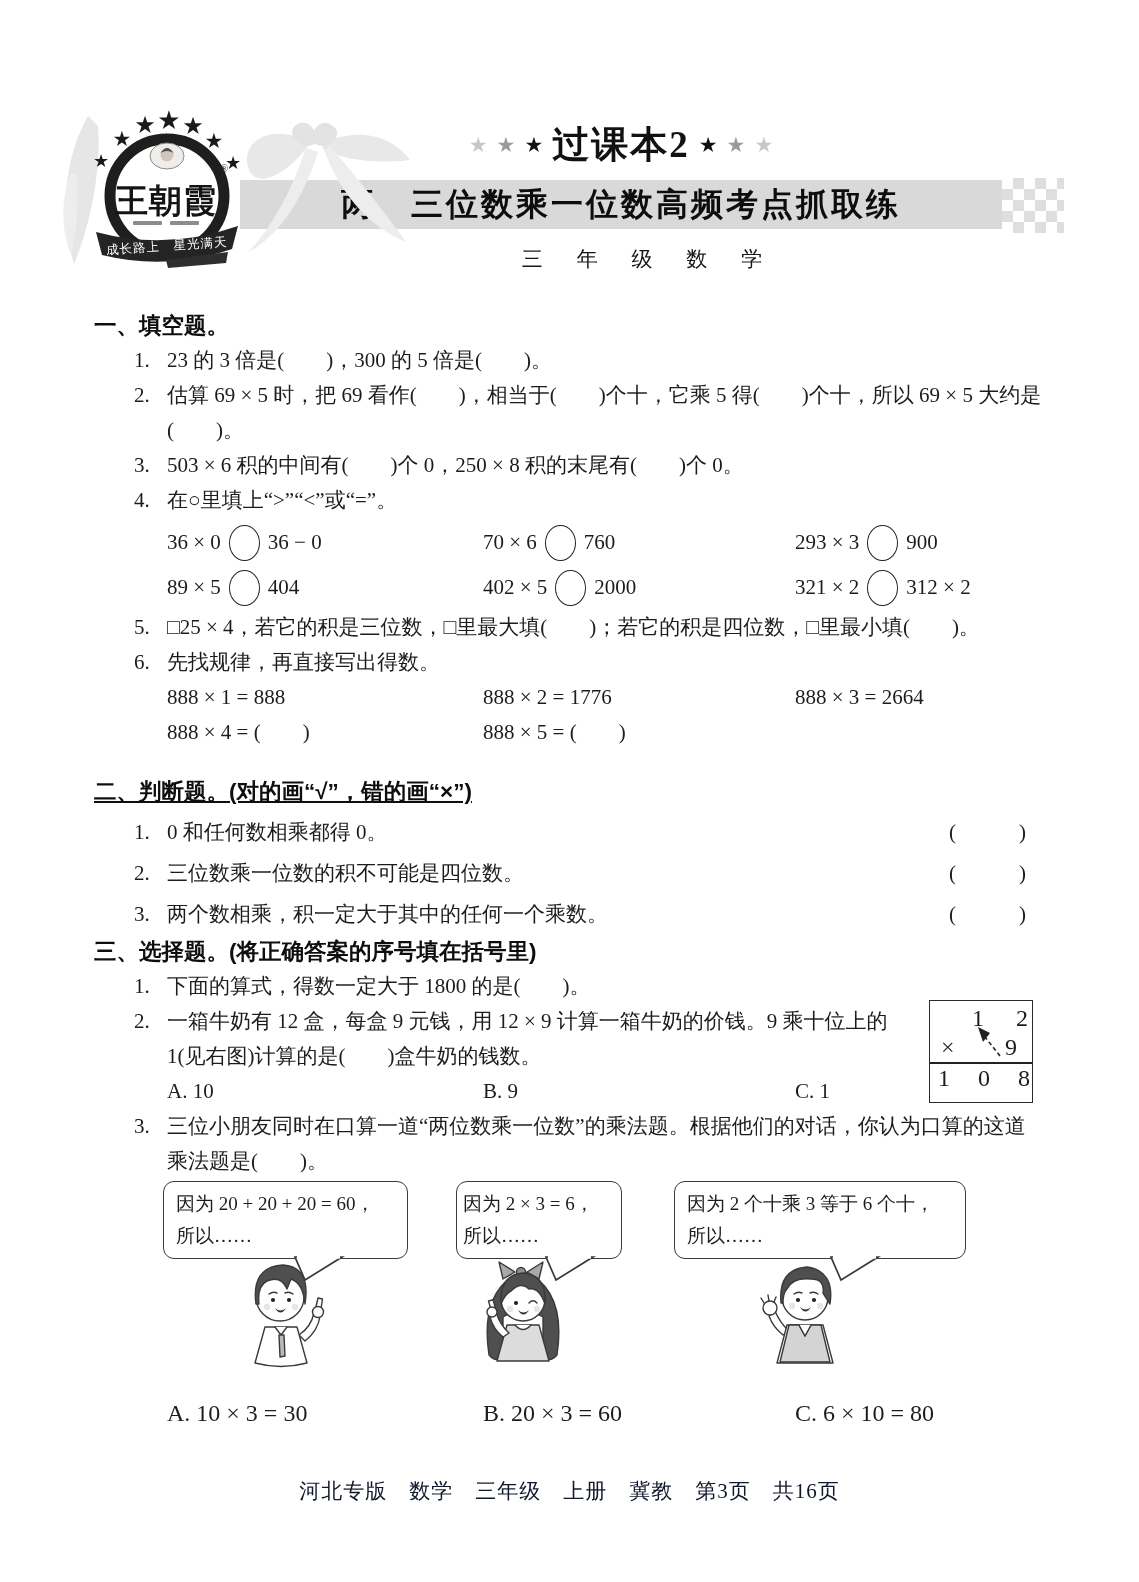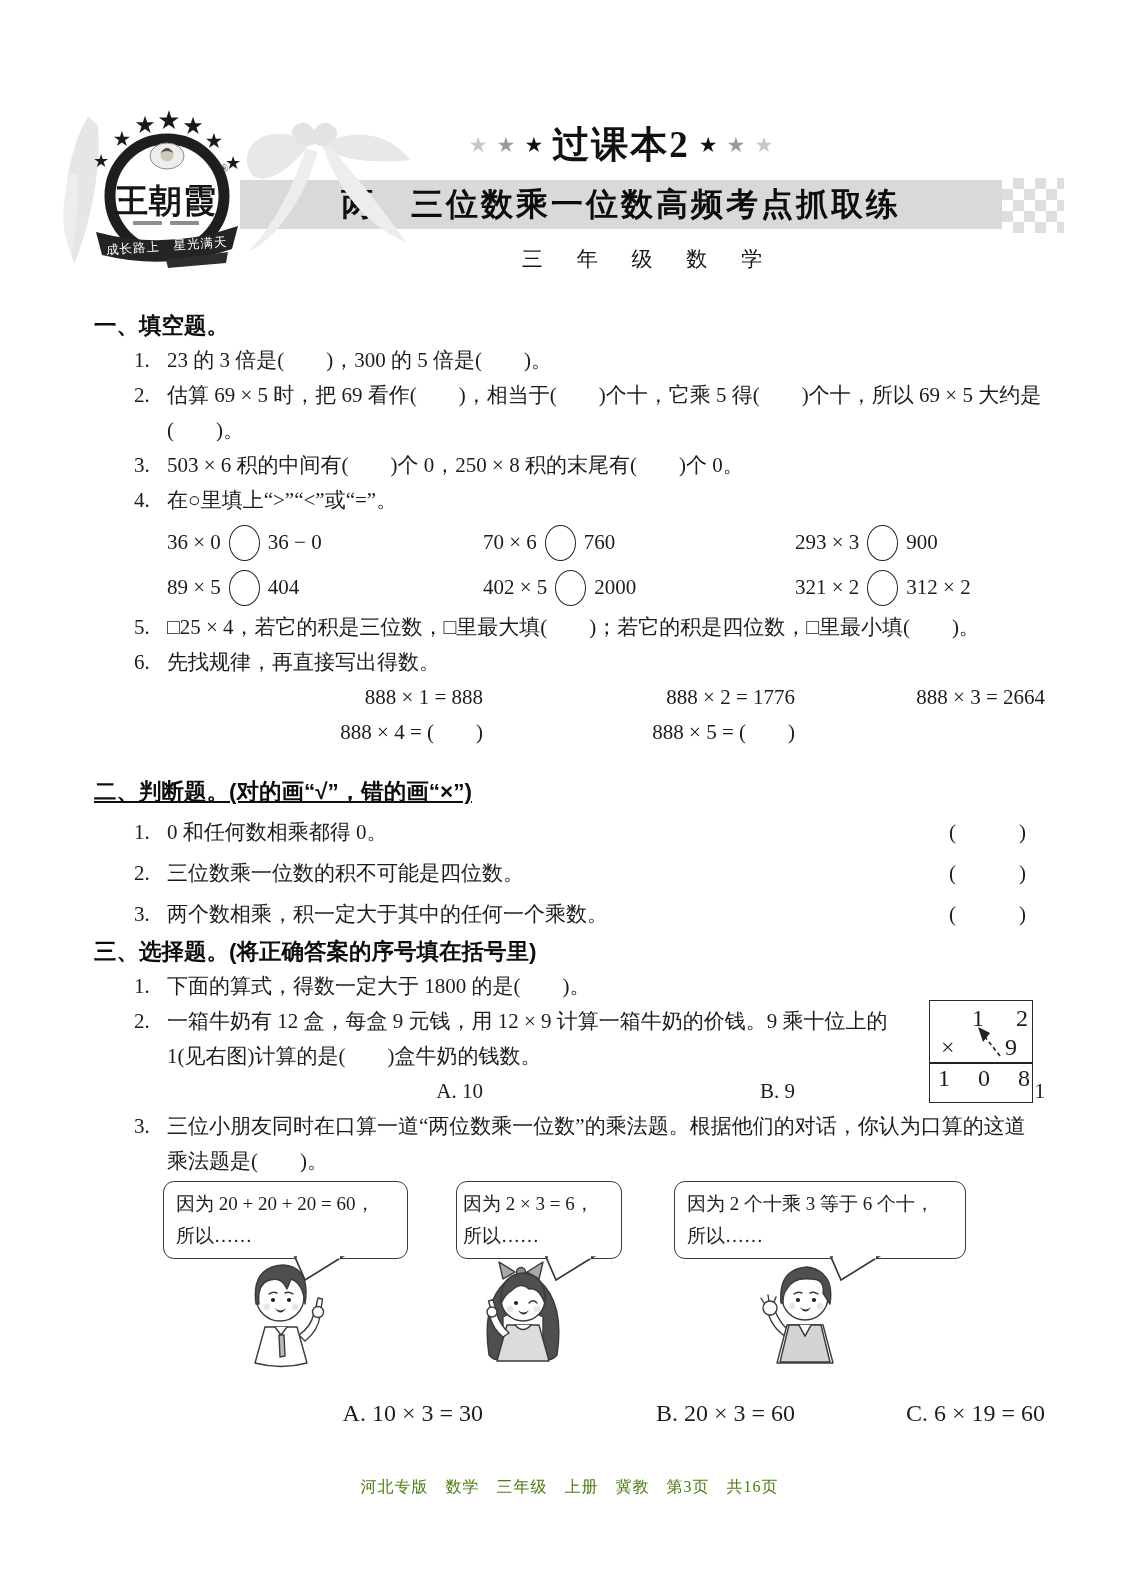--- a/index.html
+++ b/index.html
@@ -48,21 +48,21 @@
   .content{padding:0 94px;box-sizing:border-box;}
   .sec-h{
     font-family:"Liberation Sans","DejaVu Sans",sans-serif;
     font-weight:700;font-size:22.5px;line-height:35px;color:#0e0e0e;
   }
   .sec-h.mt9{margin-top:24px;text-decoration:underline;} .sec-h.mt2{margin-top:2px;}
   .item{position:relative;padding-left:73px;font-size:21px;line-height:35px;}
   .inum{position:absolute;left:40px;}
   .itext{}
   .w730{display:inline-block;width:730px;vertical-align:top;}
-  .grid3{display:grid;grid-template-columns:316px 312px 1fr;text-align:right;}
+  .grid3{display:grid;grid-template-columns:316px 312px 1fr;}
   .cmp-rows{margin-top:2px;}
   .cmp-row{height:45px;align-items:center;}
   .cmp{display:flex;align-items:center;gap:8px;}
   .circle{width:29px;height:34px;border:1.7px solid #222;border-radius:50%;flex:0 0 auto;background:#fff;}
   .jrow{display:flex;margin-top:6px;}
   .jrow .itext{flex:1;}
   .jblank{letter-spacing:7px;padding-right:12px;white-space:nowrap;}
   
   .mult-box{
     position:absolute;right:12px;top:-4px;width:102px;height:101px;
@@ -81,21 +81,21 @@
   .b1{left:-4px;width:219px;}
   .b2{left:289px;width:146px;padding-left:6px;}
   .b3{left:507px;width:266px;}
   .tail{position:absolute;bottom:-24px;left:53%;}
   .child{position:absolute;top:80px;}
   .c1{left:56px;} .c2{left:296px;} .c3{left:578px;}
   .ans-row{margin-top:10px;font-size:24px;line-height:32px;}
   
   .footer{
     position:absolute;left:0;top:1477px;width:100%;text-align:center;
-    font-size:16px;color:#4d7c0f;letter-spacing:1px;
+    font-size:21px;color:#0f172a;letter-spacing:1px;
   }
 </style>
 </head>
 <body>
 
 <div class="page">
 
   <svg class="deco deco-feather" width="92" height="160" viewBox="0 0 92 160">
     <path d="M32,4 C10,42 2,100 18,152 C32,120 46,60 42,14 Z" fill="#e6e6e6"></path>
     <path d="M14,62 C4,92 6,122 15,142 C21,118 23,86 21,62 Z" fill="#ededed"></path>
@@ -365,20 +365,20 @@
             <path d="M55,48 q5.5,5 11,0 q-5.5,9 -11,0 z" fill="#333" stroke="none"></path>
             <circle cx="47" cy="47" r="3.2" fill="#e6e6e6" stroke="none"></circle>
             <circle cx="75" cy="47" r="3.2" fill="#e6e6e6" stroke="none"></circle>
           </g>
         </svg>
       </div>
 
       <div class="grid3 ans-row">
         <span>A. 10 × 3 = 30</span>
         <span>B. 20 × 3 = 60</span>
-        <span>C. 6 × 19 = 60</span>
+        <span>C. 6 × 10 = 80</span>
       </div>
     </div>
 
   </div>
 
   <div class="footer">河北专版　数学　三年级　上册　冀教　第3页　共16页</div>
 </div>
 
 </body></html>

